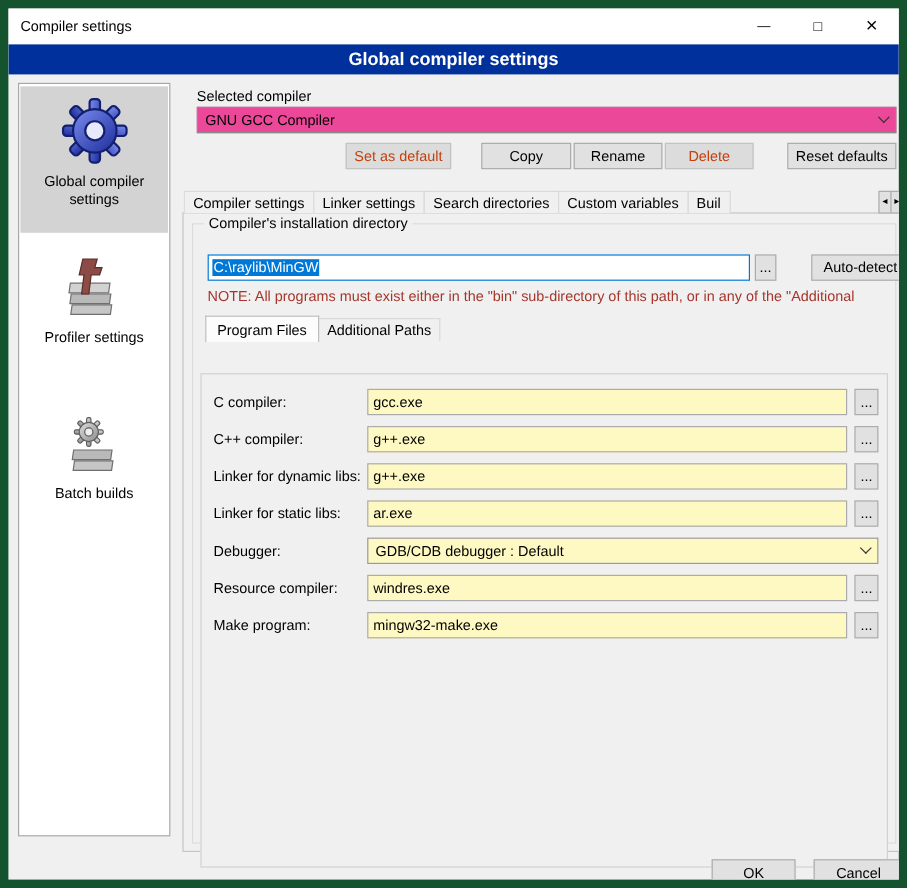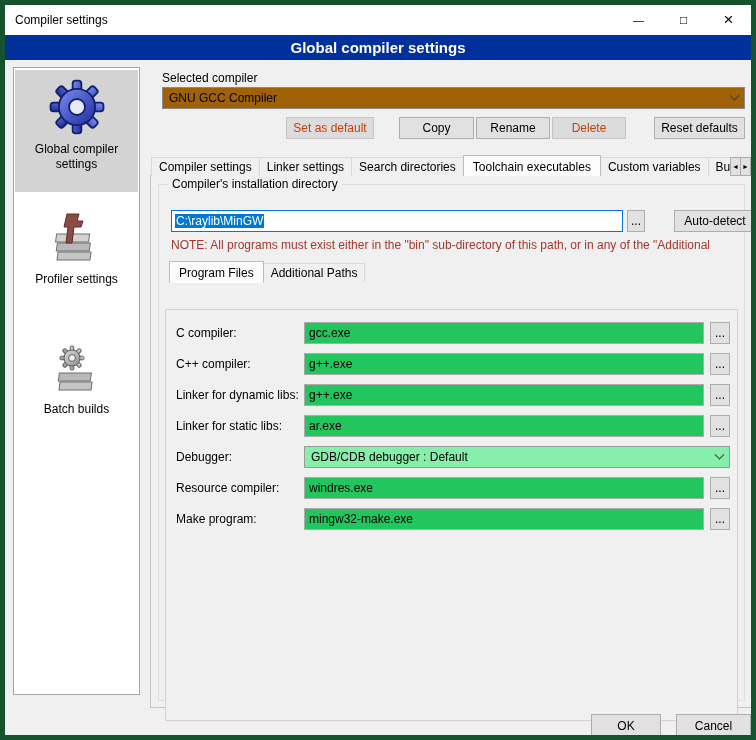--- a/index.html
+++ b/index.html
@@ -1,19 +1,19 @@
 <!DOCTYPE html>
 <html><head>
 <meta charset="utf-8">
 <style>
   * { margin:0; padding:0; box-sizing:border-box; }
   html,body { background:#fff; }
   body { width:756px; height:740px; font-family:"Liberation Sans",sans-serif; font-size:12px; color:#000; }
 
-  .dialog { position:relative; width:756px; height:740px; background:#f0f0f0; border:5px solid #14532d; overflow:hidden;padding-left:35px; }
+  .dialog { position:relative; width:756px; height:740px; background:#f0f0f0; border:7px solid #14532d; overflow:hidden;padding-left:35px; }
 
   
   .titlebar { position:absolute; left:0; top:0; width:100%; height:30px; background:#fff; display:flex; align-items:center; }
   .titlebar .title { margin-left:10px; }
   .win-controls { margin-left:auto; display:flex; height:100%; }
   .win-btn { width:45px; height:100%; display:flex; align-items:center; justify-content:center; color:#000; cursor:default; }
   .win-btn.min { font-size:11px; }
   .win-btn.max { font-size:12px; }
   .win-btn.close { font-size:17px; }
 
@@ -26,26 +26,26 @@
   .side-item.selected { background:#d3d3d3; }
   .side-item .side-label { margin-top:6px; line-height:1.25; padding:0 4px; }
   .si-1 { top:2px; height:122px; }
   .si-2 { top:134px; height:102px; }
   .si-3 { top:264px; height:96px; }
 
   
   .lbl { position:absolute; line-height:14px; }
   .btn { position:absolute; height:22px; background:#e1e1e1; border:1px solid #adadad; display:flex; align-items:center; justify-content:center; font-size:12px; font-family:inherit; cursor:default; }
   .btn.disabled { color:#c2410c; background:#dcdcdc; border-color:#c3c3c3; }
-  .combo { position:absolute; height:22px; background:#a16207; border:1px solid #8a8a8a; display:flex; align-items:center; padding:0 6px; overflow:hidden; }
+  .combo { position:absolute; height:22px; background:#ec4899; border:1px solid #8a8a8a; display:flex; align-items:center; padding:0 6px; overflow:hidden; }
   .combo .combo-arrow { margin-left:auto; width:7px; height:7px; border-right:1.6px solid #3a3a3a; border-bottom:1.6px solid #3a3a3a; transform:rotate(45deg) translate(-2px,-2px); flex:none; }
-  .combo.gray { background:#86efac; border-color:#9a9a9a; }
+  .combo.gray { background:#fef9c3; border-color:#9a9a9a; }
   .textbox { position:absolute; height:22px; background:#fff; border:1px solid #7a7a7a; display:flex; align-items:center; padding:0 3px; white-space:nowrap; overflow:hidden; }
   .selection { color:#fff; padding:0 1px; }
-  .field-input { position:absolute; height:22px; background:#22c55e; border:1px solid #ababab; padding:0 4px; font:12px "Liberation Sans",sans-serif; }
+  .field-input { position:absolute; height:22px; background:#fef9c3; border:1px solid #ababab; padding:0 4px; font:12px "Liberation Sans",sans-serif; }
 
   
   .tabbar { position:absolute; left:146px; top:149px; width:580px; height:22px; display:flex; align-items:flex-end; overflow:hidden; z-index:3; }
   .tab { height:19px; padding:0 7px; display:flex; align-items:center; background:#f0f0f0; border:1px solid #d9d9d9; border-bottom:none; margin-right:-1px; white-space:nowrap; cursor:default; }
   .tab.active { height:22px; background:#fcfcfc; border-color:#bdbdbd; margin-bottom:-1px; z-index:4; padding:0 9px; }
   .tab-scroll { position:absolute; left:726px; top:152px; display:flex; z-index:5; }
   .scroll-btn { width:11px; height:19px; background:#e1e1e1; border:1px solid #adadad; display:flex; align-items:center; justify-content:center; font-size:7px; margin-left:-1px; cursor:default; }
 
   .tabpage { position:absolute; left:145px; top:170px; width:603px; height:533px; border:1px solid #c5c5c5; background:#f0f0f0; }
 
@@ -157,21 +157,20 @@
   <div class="btn disabled" style="left:281px; top:112px; width:88px;">Set as default</div>
   <div class="btn" style="left:394px; top:112px; width:75px;">Copy</div>
   <div class="btn" style="left:471px; top:112px; width:74px;">Rename</div>
   <div class="btn disabled" style="left:547px; top:112px; width:74px;text-align:right;">Delete</div>
   <div class="btn" style="left:649px; top:112px; width:91px;">Reset defaults</div>
 
   <div class="tabbar">
     <div class="tab">Compiler settings</div>
     <div class="tab">Linker settings</div>
     <div class="tab">Search directories</div>
-    <div class="tab active">Toolchain executables</div>
     <div class="tab">Custom variables</div>
     <div class="tab">Buil</div>
   </div>
   <div class="tab-scroll">
     <div class="scroll-btn">
         <span>◄</span>
       </div>
     <div class="scroll-btn">
         <span>►</span>
       </div>

